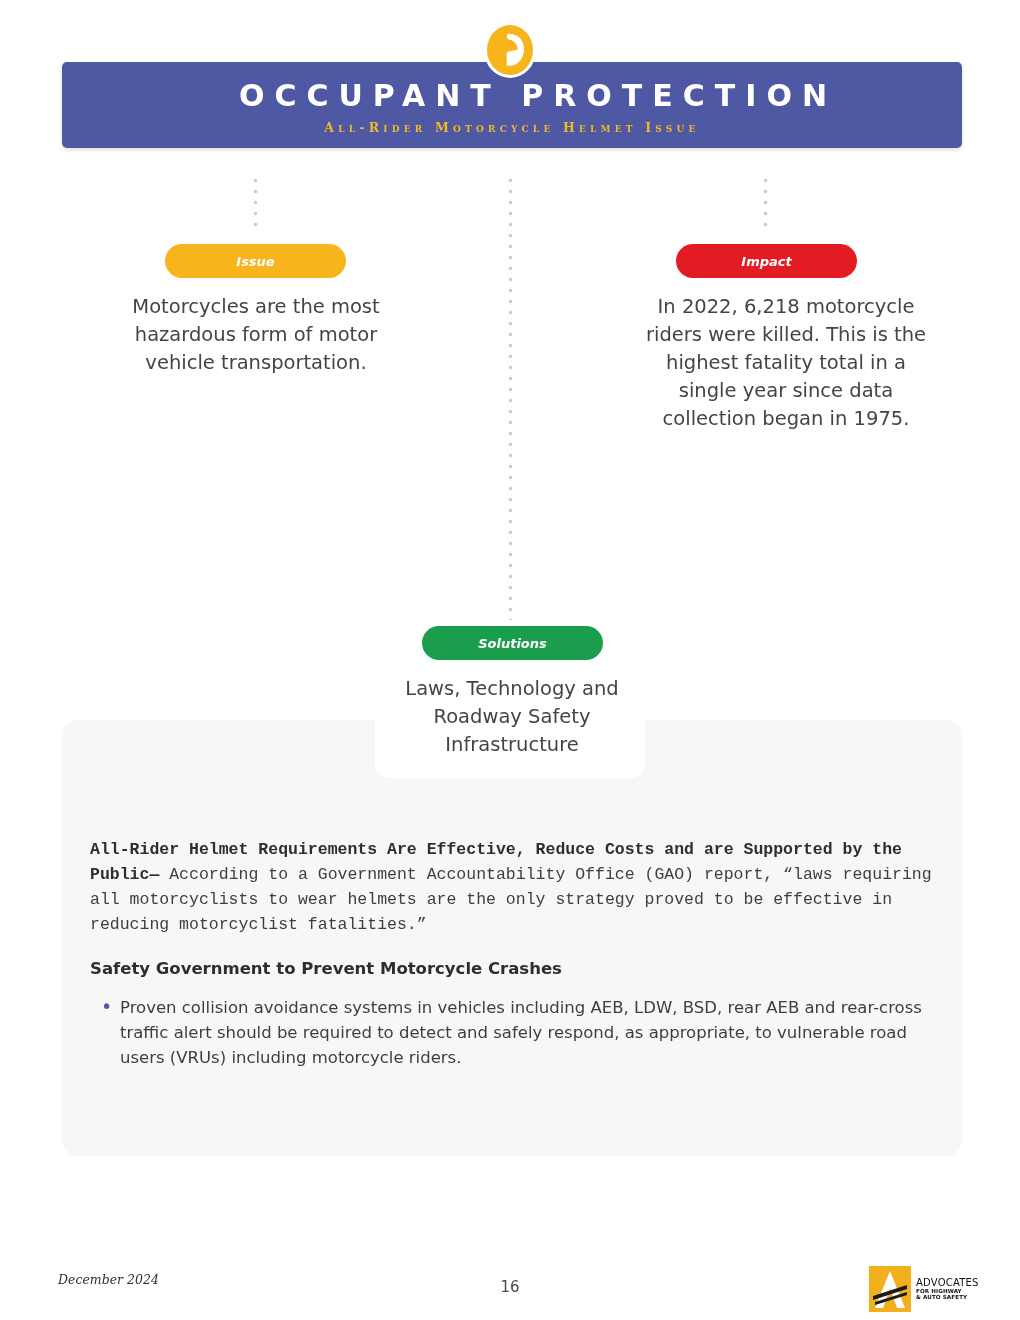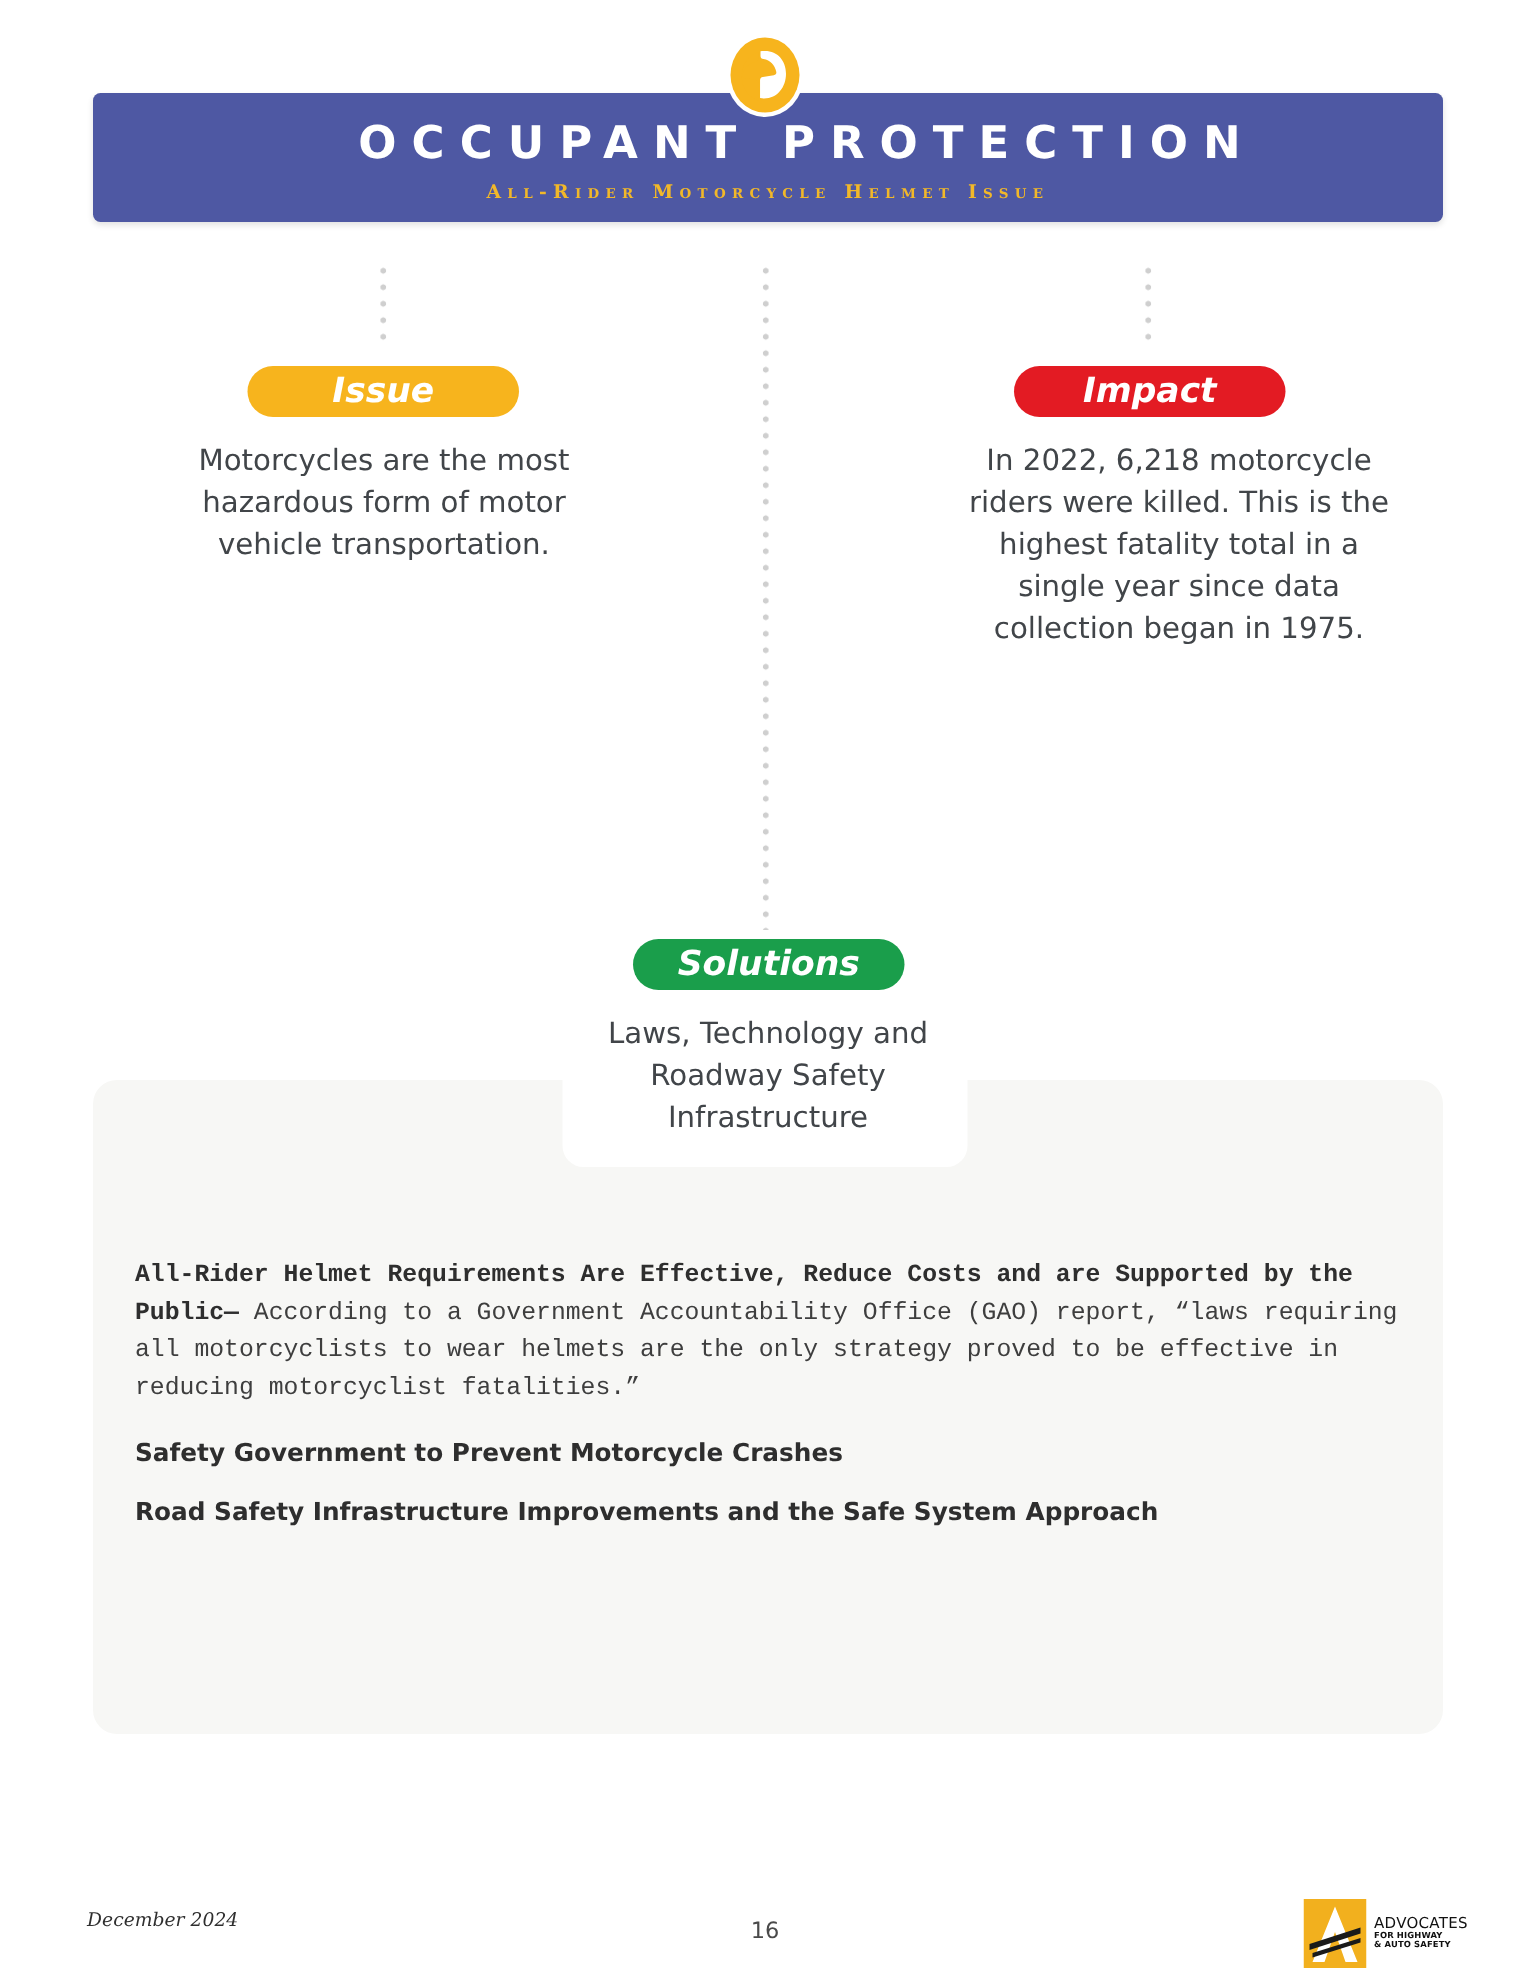--- a/index.html
+++ b/index.html
@@ -78,21 +78,21 @@
   #dotted-right { left: 763px; top: 175px; height: 56px; }
 
   
   .pill {
     position: absolute;
     height: 34px;
     border-radius: 17px;
     color: #ffffff;
     font-style: italic;
     font-weight: 700;
-    font-size: 23px;
+    font-size: 13px;
     display: flex;
     align-items: center;
     justify-content: center;
     z-index: 4;
   }
   #pill-issue     { left: 165px; top: 244px; width: 181px; background: #f7b41d; }
   #pill-impact    { left: 676px; top: 244px; width: 181px; background: #e31b23; }
   #pill-solutions { left: 422px; top: 626px; width: 181px; background: #1a9e4b; }
 
   
@@ -245,23 +245,23 @@
 <div class="column-text" id="impact-text">In 2022, 6,218 motorcycle riders were killed. This is the highest fatality total in a single year since data collection began in 1975.</div>
 
 <div id="content-panel">
   <div id="panel-inner">
 
     <p class="para-block"><span class="lead-bold">All-Rider Helmet Requirements Are Effective, Reduce Costs and are Supported by the Public—</span> <span>According to a Government Accountability Office (GAO) report, “laws requiring all motorcyclists to wear helmets are the only strategy proved to be effective in reducing motorcyclist fatalities.”</span></p>
 
     <div class="sub-head">Safety Government to Prevent Motorcycle Crashes</div>
 
     <ul class="bullets">
+      <li>Proven collision avoidance systems in vehicles including AEB, LDW, BSD, rear AEB and rear-cross traffic alert should be required to detect and safely respond, as appropriate, to vulnerable road users (VRUs) including motorcycle riders.</li>
     </ul>
 
-    <div class="sub-head">Road Safety Infrastructure Improvements and the Safe System Approach</div>
   </div>
 </div>
 
 <div id="solutions-card"></div>
 <div class="pill" id="pill-solutions">Solutions</div>
 <div class="column-text" id="solutions-text">Laws, Technology and Roadway Safety Infrastructure</div>
 
 <div id="footer-date">December 2024</div>
 <div id="footer-page">16</div>
 

